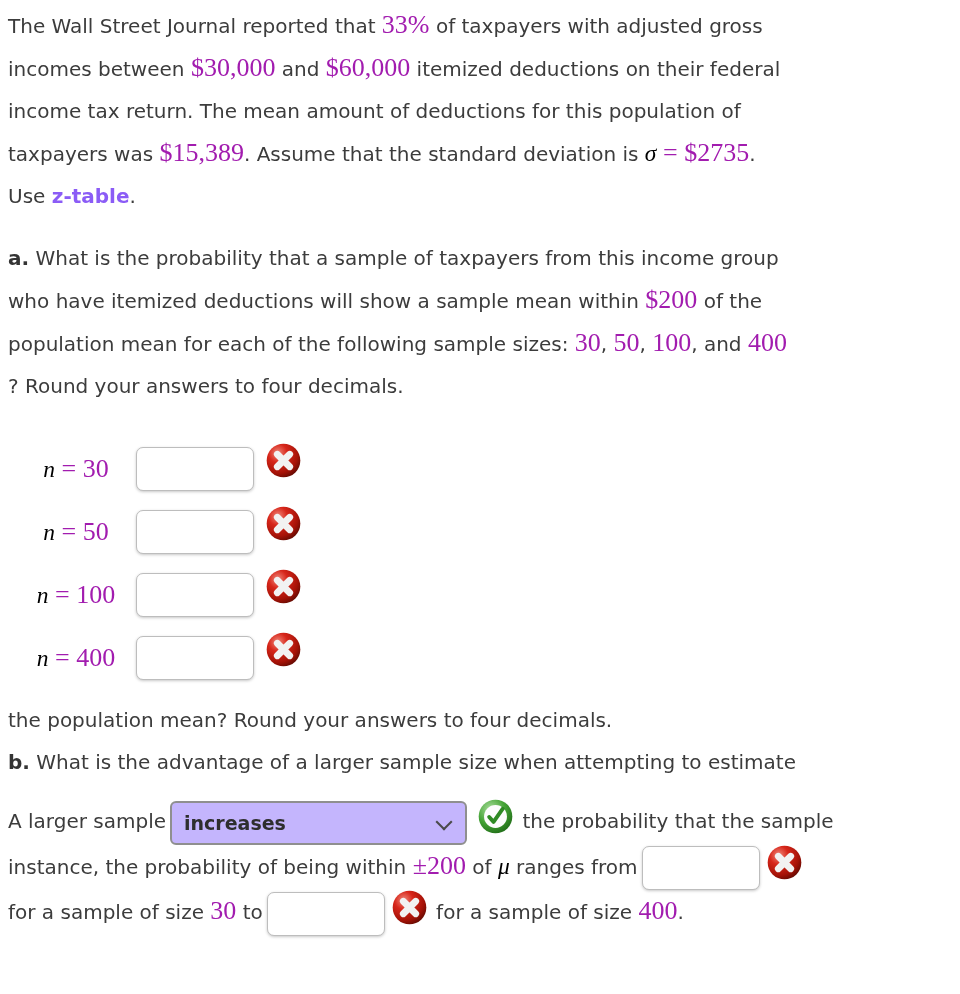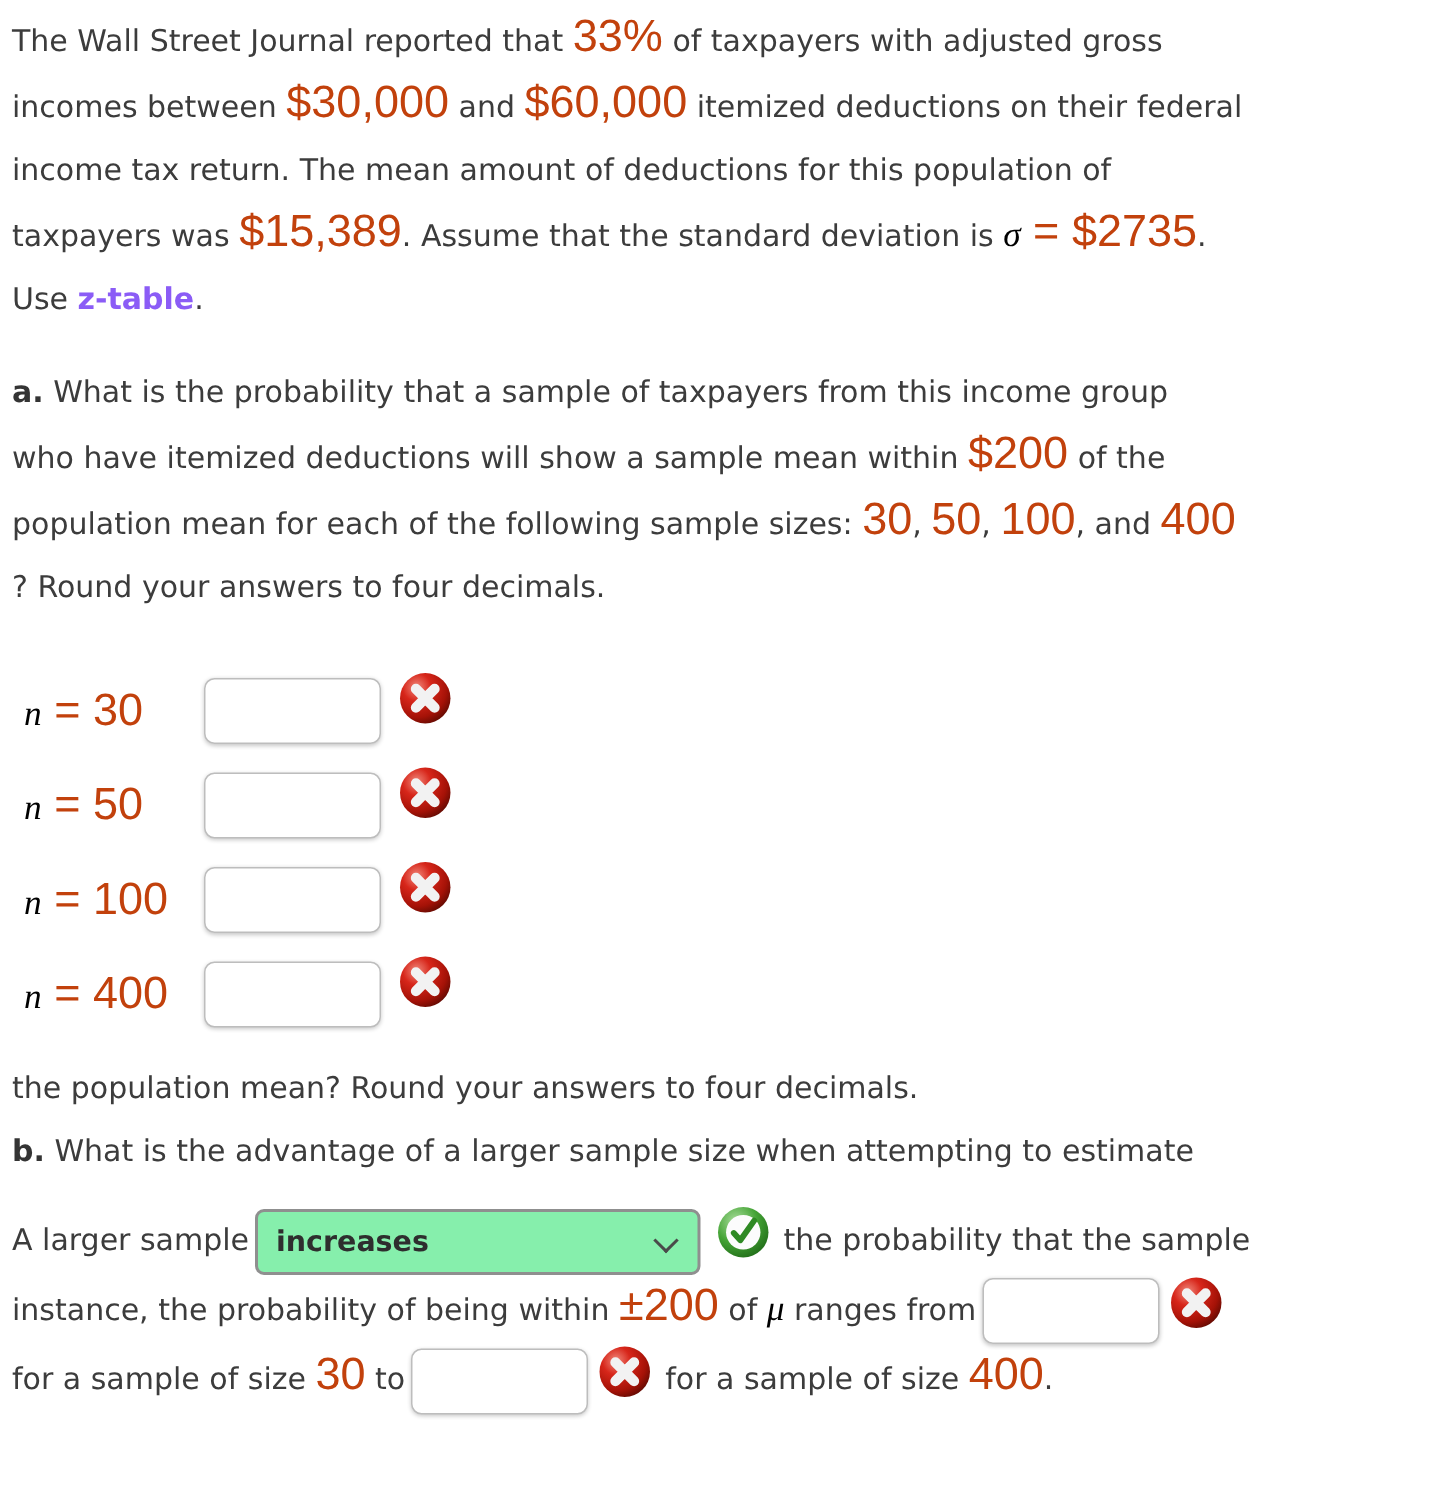--- a/index.html
+++ b/index.html
@@ -8,46 +8,46 @@
     font-family:"DejaVu Sans","Liberation Sans",sans-serif;
     color:#3c3c3c;
     -webkit-font-smoothing:antialiased;
   }
   .page{box-sizing:border-box;width:960px;padding:4px 8px 8px 8px;}
   .para{font-size:20px;line-height:42px;}
   .line{min-height:42px;white-space:nowrap;}
   .run-t{color:#3c3c3c;text-align:right;}
   .run-i{}
   .run-b{font-weight:bold;color:#343434;}
-  .run-m{font-family:Liberation Sans, sans-serif;color:#c2410c;font-size:30px;}
+  .run-m{font-family:Liberation Serif, serif;color:#a21caf;font-size:26px;}
   .run-mi{font-family:"Liberation Serif","DejaVu Serif",serif;color:#000;font-size:23.5px;font-style:italic;}
   .run-a{color:#8b5cf6;cursor:pointer;font-weight:bold;}
   .para-intro{margin:0 0 20px 0;}
   .para-a{margin:0 0 0 0;}
   .rows{margin:30px 0 10px 0;}
   .para-b{margin:0 0 17px 0;}
   .answer-row{display:flex;align-items:center;height:63px;padding-left:8px;}
-  .answer-row .row-label{width:120px;flex:0 0 120px;}
+  .answer-row .row-label{width:120px;flex:0 0 120px;text-align:center;}
   .answer-row .row-label .line{min-height:auto;line-height:1;}
   .answer-input{
     box-sizing:border-box;width:118px;height:44px;
     border:1.5px solid #bdbdbd;border-radius:7px;background:#fff;
     box-shadow:0 1px 3px rgba(0,0,0,0.22);
     font-family:inherit;font-size:18px;padding:0 8px;outline:none;
     vertical-align:middle;
   }
   .para .answer-input{margin:0 4px;}
   .icon{display:inline-block;width:35px;height:35px;line-height:0;}
   .answer-row .icon{margin-left:12px;margin-top:-16px;}
   .para .icon{vertical-align:middle;position:relative;top:-6px;margin:0 3px;}
   .select-wrap{position:relative;display:inline-block;vertical-align:middle;margin:0 8px 0 4px;}
   .select-wrap select{
     appearance:none;-webkit-appearance:none;-moz-appearance:none;
     box-sizing:border-box;width:297px;height:44px;
-    border:2px solid #8f8f8f;border-radius:6px;background:#86efac;
+    border:2px solid #8f8f8f;border-radius:6px;background:#c4b5fd;
     font-family:inherit;font-size:19px;font-weight:bold;color:#2e2e2e;
     padding:0 40px 0 12px;outline:none;
   }
   .select-wrap .chevron{
     position:absolute;right:17px;top:15px;width:10px;height:10px;
     border-right:2.5px solid #4a4a4a;border-bottom:2.5px solid #4a4a4a;
     transform:rotate(45deg);pointer-events:none;
   }
   .svgdefs{position:absolute;width:0;height:0;}
 </style>

